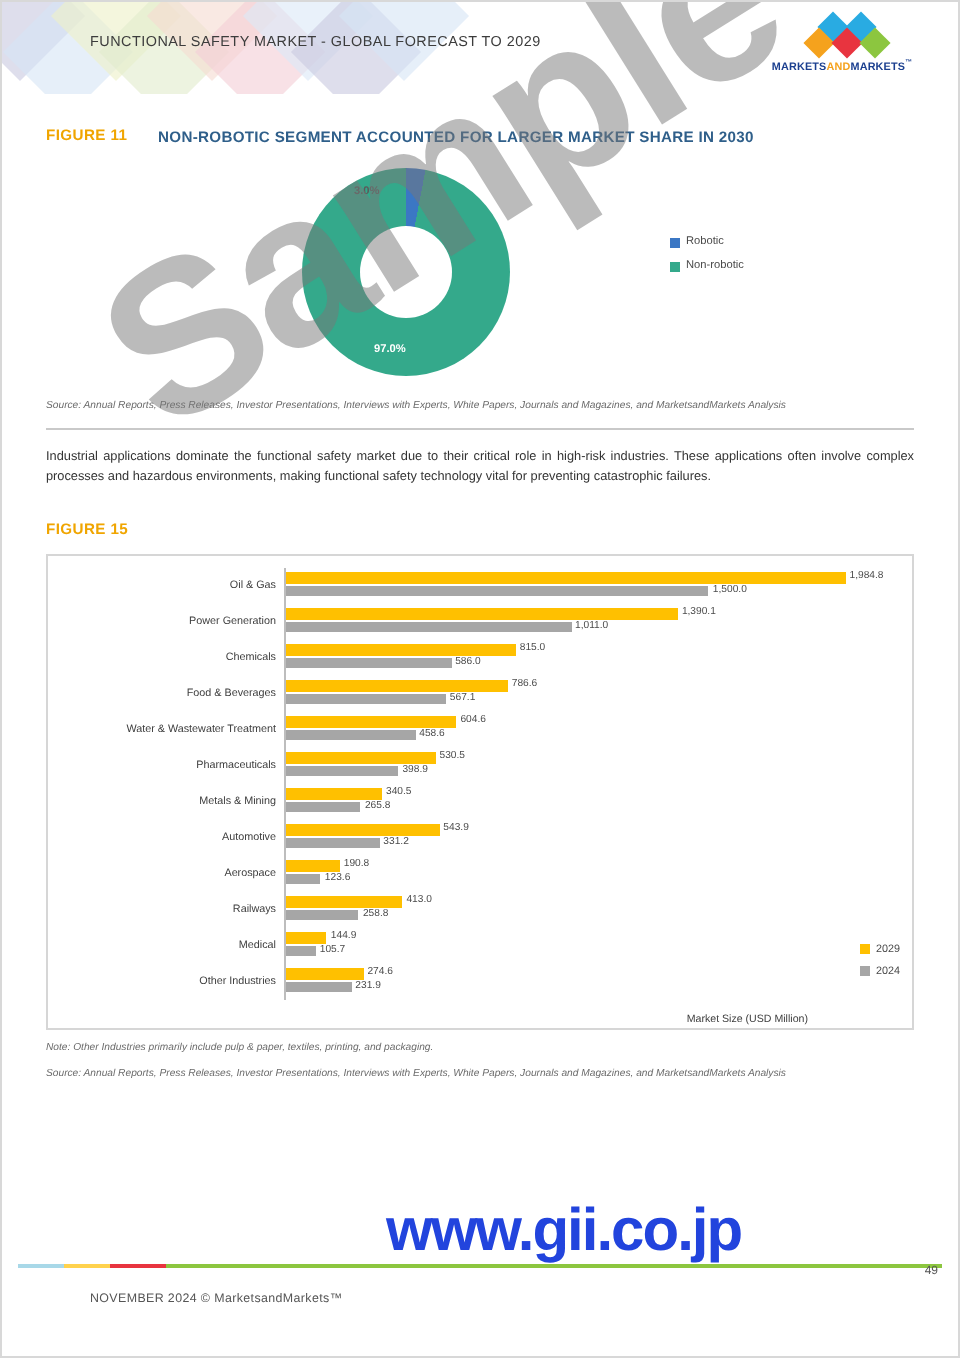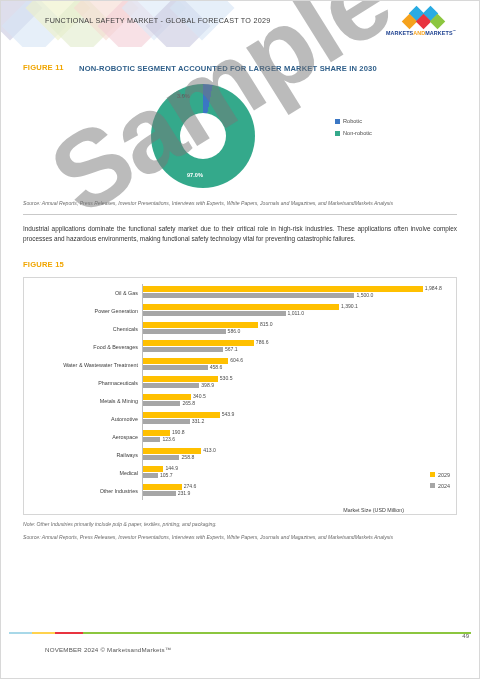--- a/index.html
+++ b/index.html
@@ -520,20 +520,21 @@
           <span>2024</span>
         </div>
       </div>
     </div>
 
     <div class="note-line">Note: Other Industries primarily include pulp &amp; paper, textiles, printing, and packaging.</div>
     <div class="note-line">Source: Annual Reports, Press Releases, Investor Presentations, Interviews with Experts, White Papers, Journals and Magazines, and MarketsandMarkets Analysis</div>
   </div>
 
   <div class="wm-sample">Sample</div>
+  <div class="wm-gii">www.gii.co.jp</div>
 
   <div class="footer">
     <div class="footer-rule" id="footer-rule">
         <span style="background: rgb(168, 216, 232); width: 5%;"></span>
         <span style="background: rgb(255, 210, 77); width: 5%;"></span>
         <span style="background: rgb(232, 52, 63); width: 6%;"></span>
         <span style="background: rgb(140, 198, 63); width: 84%;"></span>
       </div>
     <div class="footer-text">NOVEMBER 2024 ©  MarketsandMarkets™</div>
     <div class="page-num">49</div>

